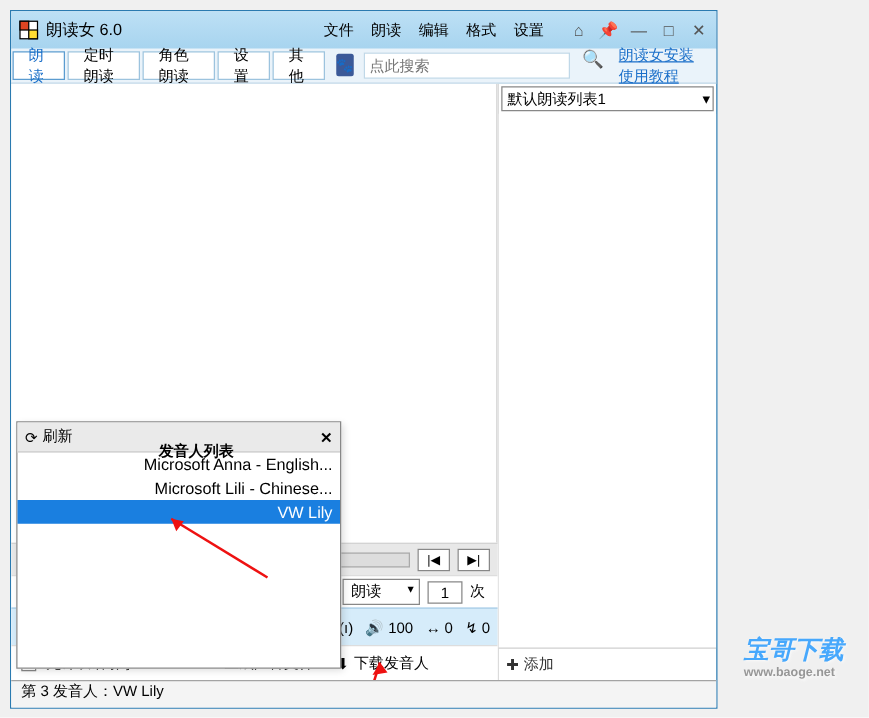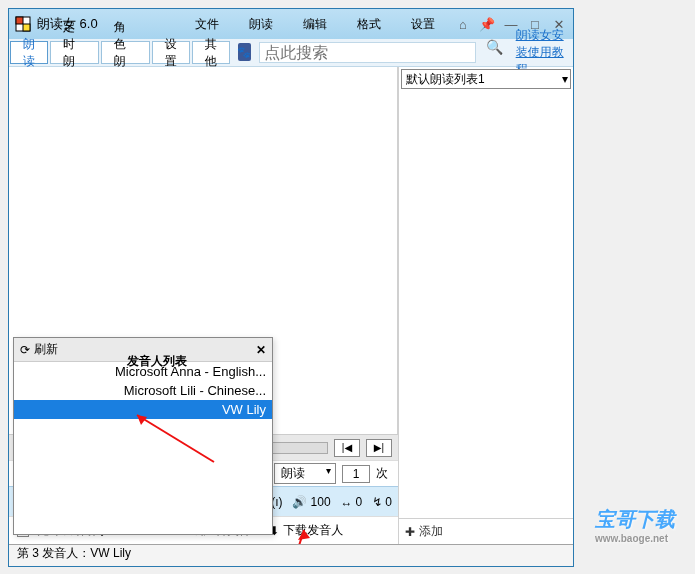--- a/index.html
+++ b/index.html
@@ -2,31 +2,31 @@
 <html><head>
 <meta charset="utf-8">
 <style>
 * { margin: 0; padding: 0; box-sizing: border-box; font-family: "Microsoft YaHei", SimSun, Arial, sans-serif; }
 body { background: #f0f0f0; width: 695px; height: 574px; overflow: hidden; position: relative; }
 .window { position: absolute; left: 8px; top: 8px; width: 566px; height: 559px; background: #fff; border: 1px solid #2a7ab0; display: flex; flex-direction: column; }
 .titlebar { height: 30px; background: linear-gradient(#bde0f5,#a7d4ef); display: flex; align-items: center; padding: 0 6px; font-size: 13px; color: #000; }
 .logo { width: 16px; height: 16px; margin-right: 6px; }
 .logo rect { stroke: #000; }
 .titlebar-spacer { flex: 1; }
-.menu-items { display: flex; gap: 30px; margin-right: 20px; }
+.menu-items { display: flex; gap: 14px; margin-right: 20px; }
 .menu-items span { cursor: pointer; font-size: 12px; }
 .win-controls { display: flex; gap: 8px; align-items: center; }
 .win-controls span { width: 16px; text-align: center; color: #555; cursor: pointer; font-size: 13px; }
 .toolbar { height: 28px; background: #eaf3fa; border-bottom: 1px solid #c0d8e8; display: flex; align-items: stretch; font-size: 12px; }
 .tab { padding: 0 12px; display: flex; align-items: center; border: 1px solid #9cc3de; margin: 2px 1px; background: #fff; cursor: pointer; }
 .tab.active { color: #1a6fc9; border-color: #5b9cd0; }
 .tab-gap { width: 6px; }
 .paw { width: 18px; height: 18px; background: #3b5998; color: #fff; margin: 4px 4px; display: flex; align-items: center; justify-content: center; font-size: 11px; border-radius: 2px; }
 .search-box { flex: 1; margin: 3px 4px; border: 1px solid #c0d8e8; display: flex; align-items: center; padding: 0 4px; background: #fff; }
-.search-box input { flex: 1; border: none; outline: none; font-size: 16px; color: #8b5cf6; }
+.search-box input { flex: 1; border: none; outline: none; font-size: 12px; color: #8b5cf6; }
 .search-icon { color: #1a6fc9; font-size: 14px; margin: 0 6px; cursor: pointer; }
 .link-tut { color: #1a6fc9; font-size: 12px; margin: 0 6px; display: flex; align-items: center; text-decoration: underline; cursor: pointer; }
 .main-area { flex: 1; display: flex; overflow: hidden; }
 .left-pane { flex: 1; display: flex; flex-direction: column; position: relative; background: #fff; }
 .text-area { flex: 1; background: #fff; border-right: 1px solid #d0d0d0; position: relative; }
 .right-pane { width: 175px; display: flex; flex-direction: column; border-left: 1px solid #d0d0d0; }
 .playlist-sel { margin: 2px; height: 20px; border: 1px solid #888; font-size: 12px; background: #fff; display: flex; align-items: center; justify-content: space-between; padding: 0 2px 0 4px; }
 .playlist-area { flex: 1; background: #fff; }
 .right-bottom { border-top: 1px solid #d0d0d0; padding: 4px 6px; font-size: 12px; display: flex; align-items: center; gap: 4px; color: #333; }
 

